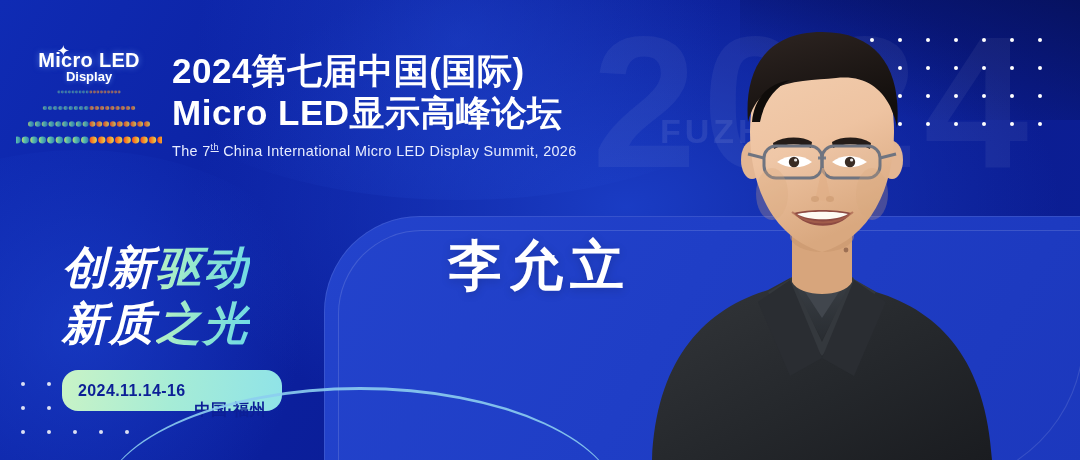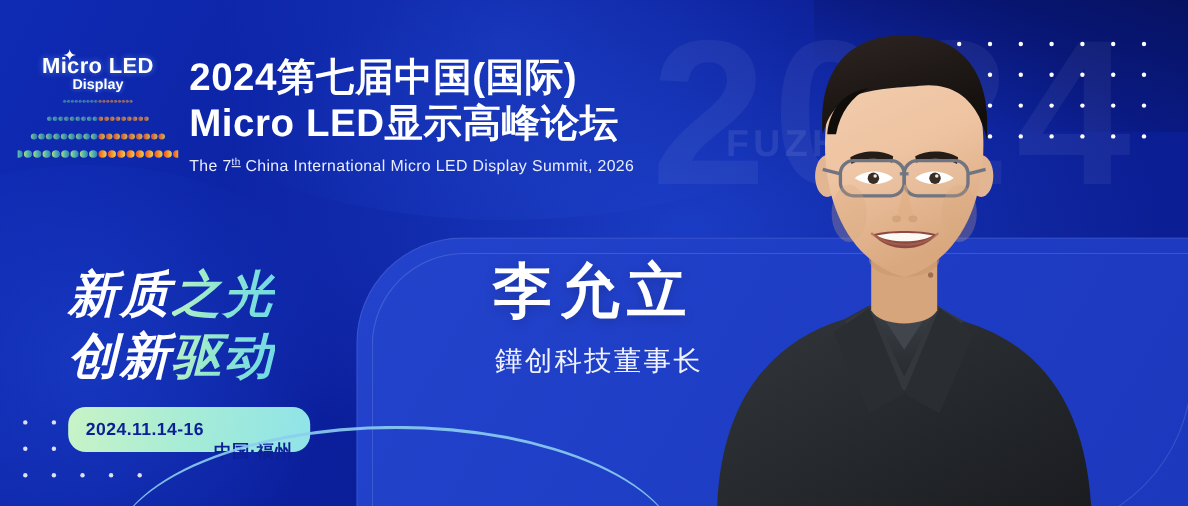--- a/index.html
+++ b/index.html
@@ -464,29 +464,28 @@
   <div class="headline">
     <div class="l1">2024第七届中国(国际)</div>
     <div class="l2">Micro LED显示高峰论坛</div>
     <div class="en">
       <span>The 7</span><sup>th</sup><span> China International Micro LED Display Summit, 2026</span>
     </div>
   </div>
 
   <div class="slogan">
     <div class="sl">
-      <span class="w">新质</span><span class="g">之光</span>
+      <span class="w">创新</span><span class="g">驱动</span>
     </div>
     <div class="sl">
-      <span class="w">创新</span><span class="g">驱动</span>
+      <span class="w">新质</span><span class="g">之光</span>
     </div>
   </div>
 
   <div class="date-badge">
     <span>2024.11.14-16</span>
     <span class="city">中国·福州</span>
   </div>
 
   <div class="speaker-name">李允立</div>
-  <div class="speaker-title">鏵创科技董事长</div>
 
   <div class="bottom-arc"></div>
 </div>
 
 </body></html>

